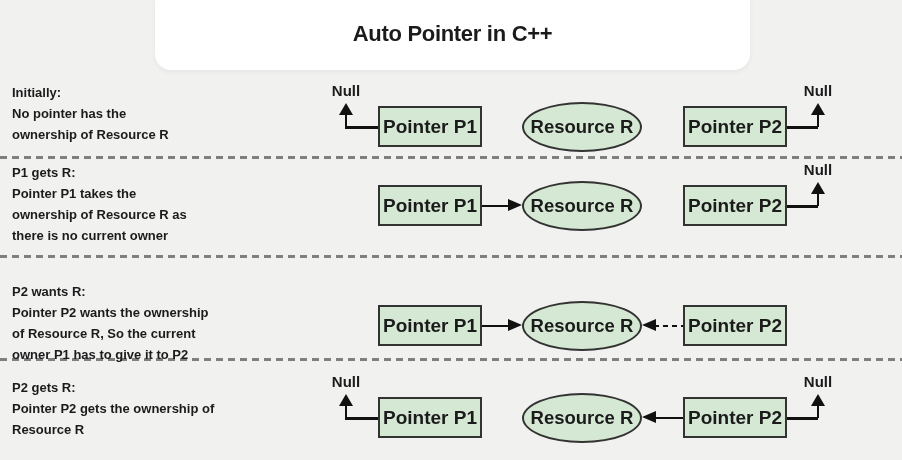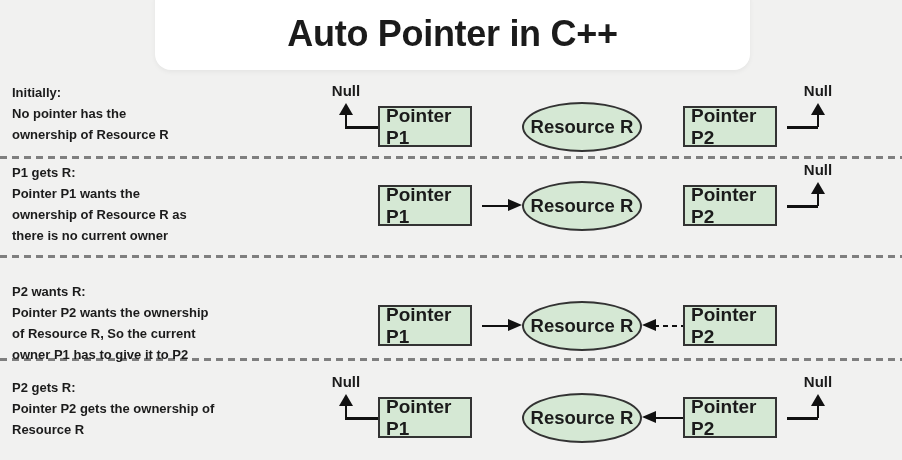--- a/index.html
+++ b/index.html
@@ -6,32 +6,32 @@
     --background:#f1f1f0; --card:#ffffff; --node-fill:#d5e8d4; --node-border:#333333;
     --text:#1b1b1b; --divider:#7f7f7f; --arrow:#111111;
   }
   *{margin:0;padding:0;box-sizing:border-box;}
   body{font-family:"Liberation Sans",sans-serif;background:var(--background);}
   .screen{position:relative;width:902px;height:460px;background:var(--background);overflow:hidden;}
 
   .title-card{position:absolute;left:155px;top:-16px;width:595px;height:86px;background:var(--card);
     border-radius:16px;display:flex;align-items:center;justify-content:center;padding-top:14px;
     box-shadow:0 2px 5px rgba(0,0,0,0.05);}
-  .title-card h1{font-size:36px;font-weight:700;color:var(--text);letter-spacing:-0.3px;}
+  .title-card h1{font-size:22px;font-weight:700;color:var(--text);letter-spacing:-0.3px;}
 
   .divider{position:absolute;left:0;width:902px;height:2.5px;
     background:repeating-linear-gradient(90deg,var(--divider) 0 7px,transparent 7px 12px);}
 
   .desc{position:absolute;left:12px;font-size:13px;line-height:21px;font-weight:700;
     color:var(--text);white-space:pre-line;}
 
   .node{position:absolute;display:flex;align-items:center;justify-content:center;
     background:var(--node-fill);border:2px solid var(--node-border);color:var(--text);
     font-weight:700;font-size:19px;}
-  .box{width:94px;height:41px;padding-left:6px;}
+  .box{width:104px;height:41px;}
   .ellipse{width:120px;height:50px;border-radius:50%;font-size:18.5px;}
 
   .null-label{position:absolute;width:40px;text-align:center;font-size:15px;font-weight:700;color:var(--text);}
 
   .hline{position:absolute;height:2.5px;background:var(--arrow);}
   .vline{position:absolute;width:2.5px;background:var(--arrow);}
   .dline{position:absolute;height:2.5px;
     background:repeating-linear-gradient(90deg,var(--arrow) 0 5px,transparent 5px 9px);}
 
   .ah{position:absolute;width:0;height:0;}
@@ -73,21 +73,21 @@
     </div>
 
     <span class="hline" style="left:787px;top:126px;width:31px"></span>
     <span class="vline" style="left:816.5px;top:114px;height:13px"></span>
     <span class="ah ah-up" style="left:811px;top:103px"></span>
     <span class="null-label" style="left:798px;top:82px">Null</span>
   </section>
 
   <section>
     <p class="desc" style="top:162px">P1 gets R:
-Pointer P1 wants the
+Pointer P1 takes the
 ownership of Resource R as
 there is no current owner</p>
 
     <div class="node box" style="left:378px;top:185px">
       <span>Pointer P1</span>
     </div>
     <span class="hline" style="left:482px;top:204.5px;width:28px"></span>
     <span class="ah ah-right" style="left:508px;top:199px"></span>
     <div class="node ellipse" style="left:522px;top:180.5px">
       <span>Resource R</span>

